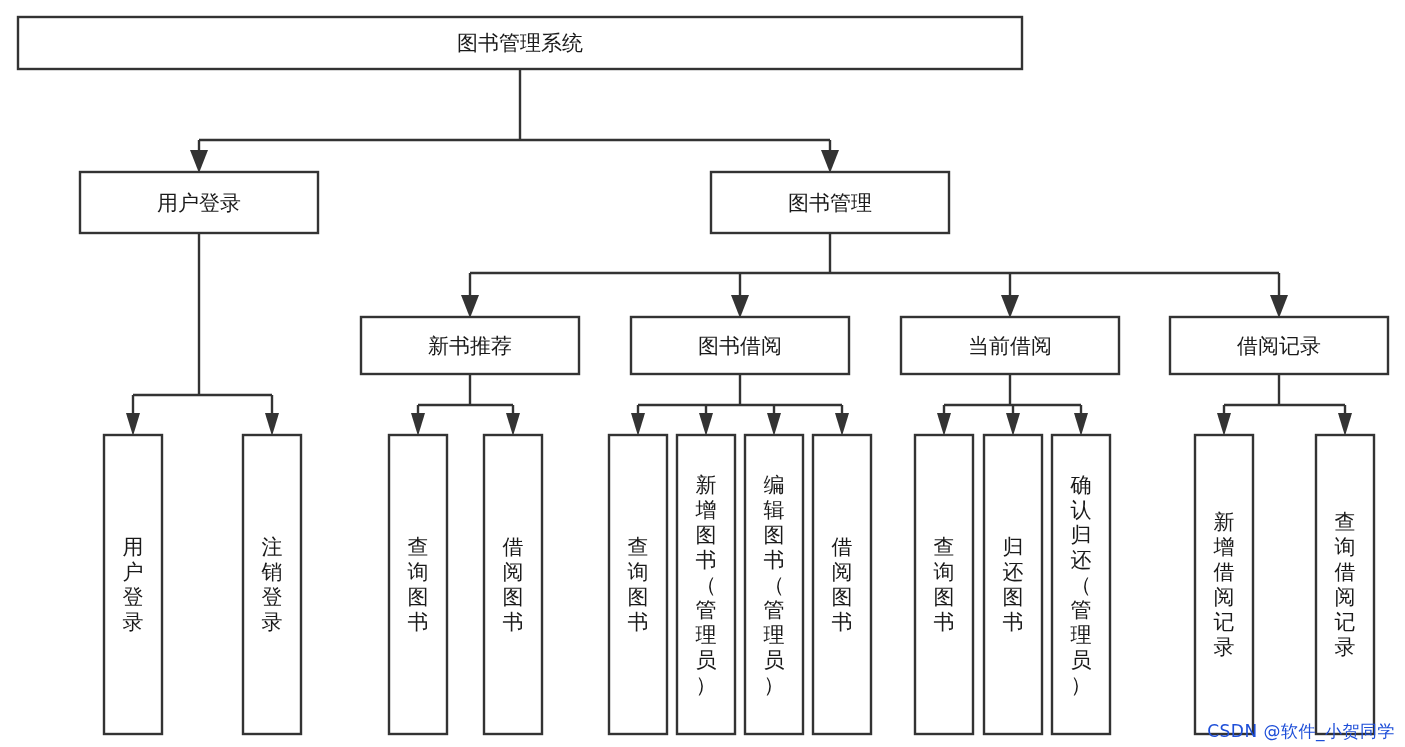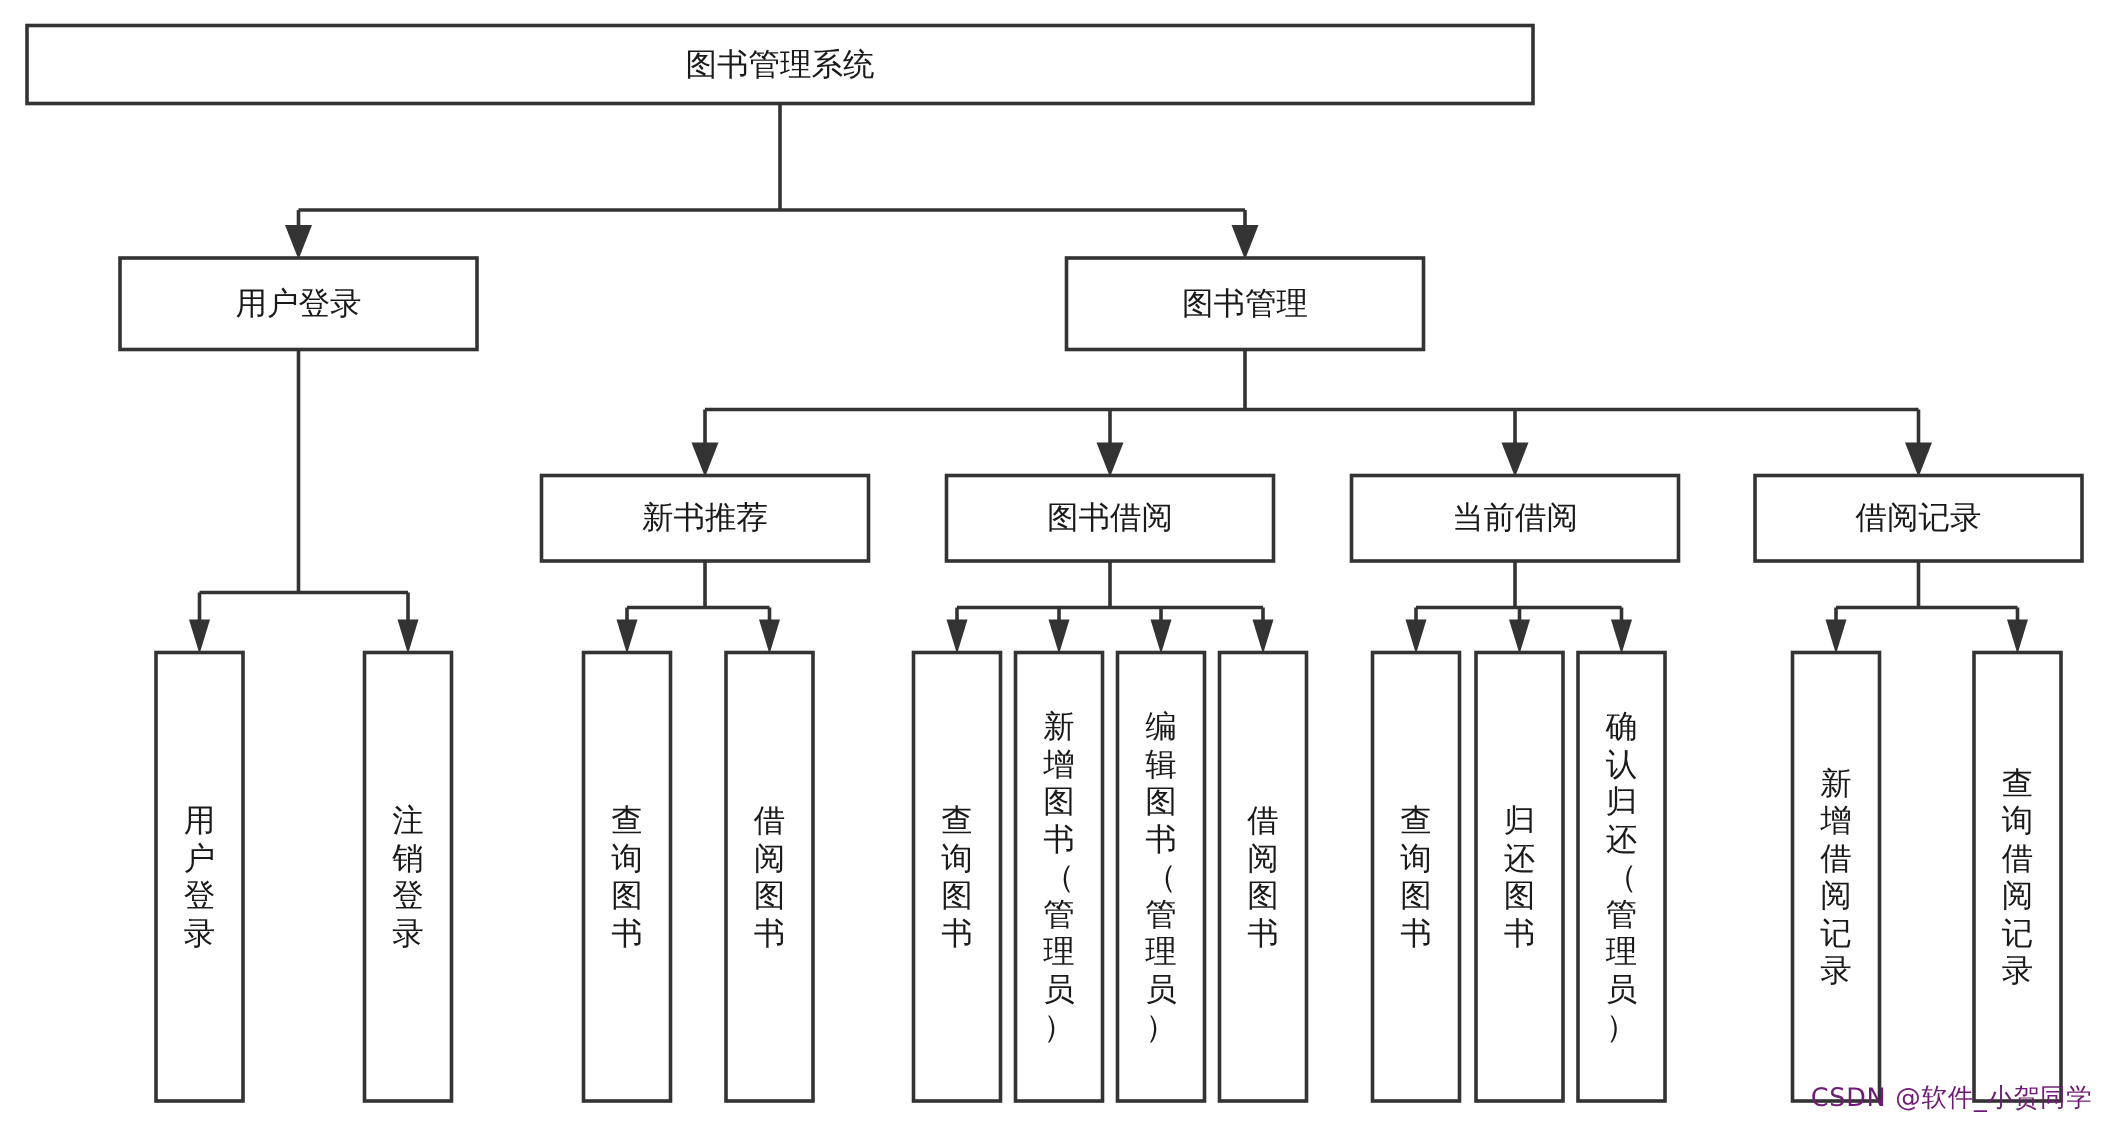--- a/index.html
+++ b/index.html
@@ -48,21 +48,21 @@
     fill: none;
   }
   .edge-arrow {
     fill: #333333;
     stroke: none;
   }
   .watermark {
     position: absolute;
     right: 10px;
     bottom: 4px;
-    color: #701a75;
+    color: #1d4ed8;
     font-size: 17px;
     font-family: "DejaVu Sans", "Liberation Sans", sans-serif;
     letter-spacing: 0.5px;
     white-space: nowrap;
     pointer-events: none;
   }
 </style>
 </head>
 <body>
 

